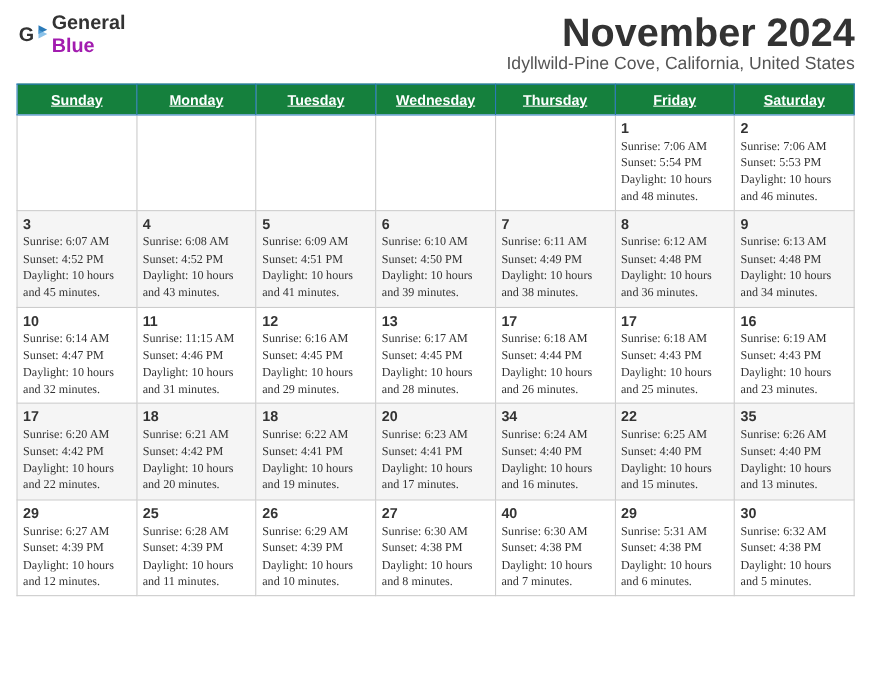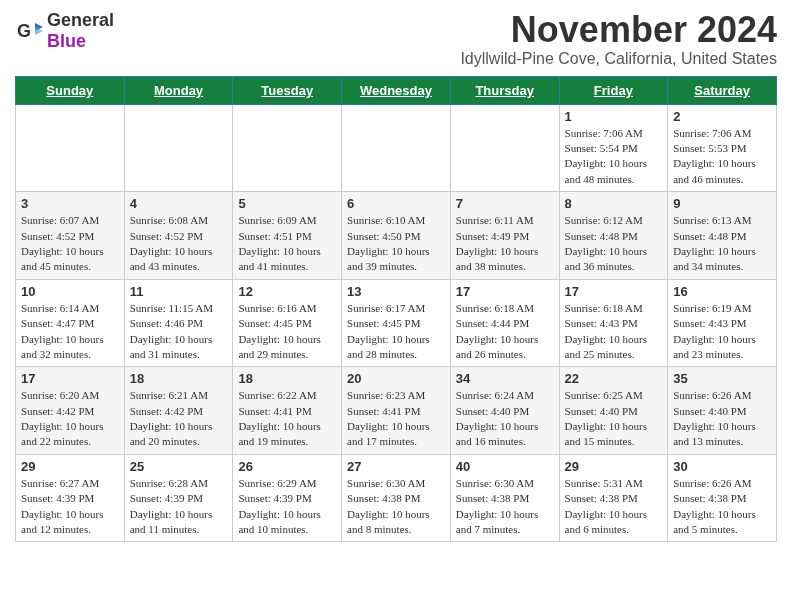--- a/index.html
+++ b/index.html
@@ -270,21 +270,21 @@
           </td>
           <td>
             <div class="day-num">29</div>
             <div class="day-info">Sunrise: 5:31 AM
 Sunset: 4:38 PM
 Daylight: 10 hours
 and 6 minutes.</div>
           </td>
           <td>
             <div class="day-num">30</div>
-            <div class="day-info">Sunrise: 6:26 AM
+            <div class="day-info">Sunrise: 6:32 AM
 Sunset: 4:38 PM
 Daylight: 10 hours
 and 5 minutes.</div>
           </td>
         </tr>
       </tbody>
   </table>
 </div>
 
 </body></html>

